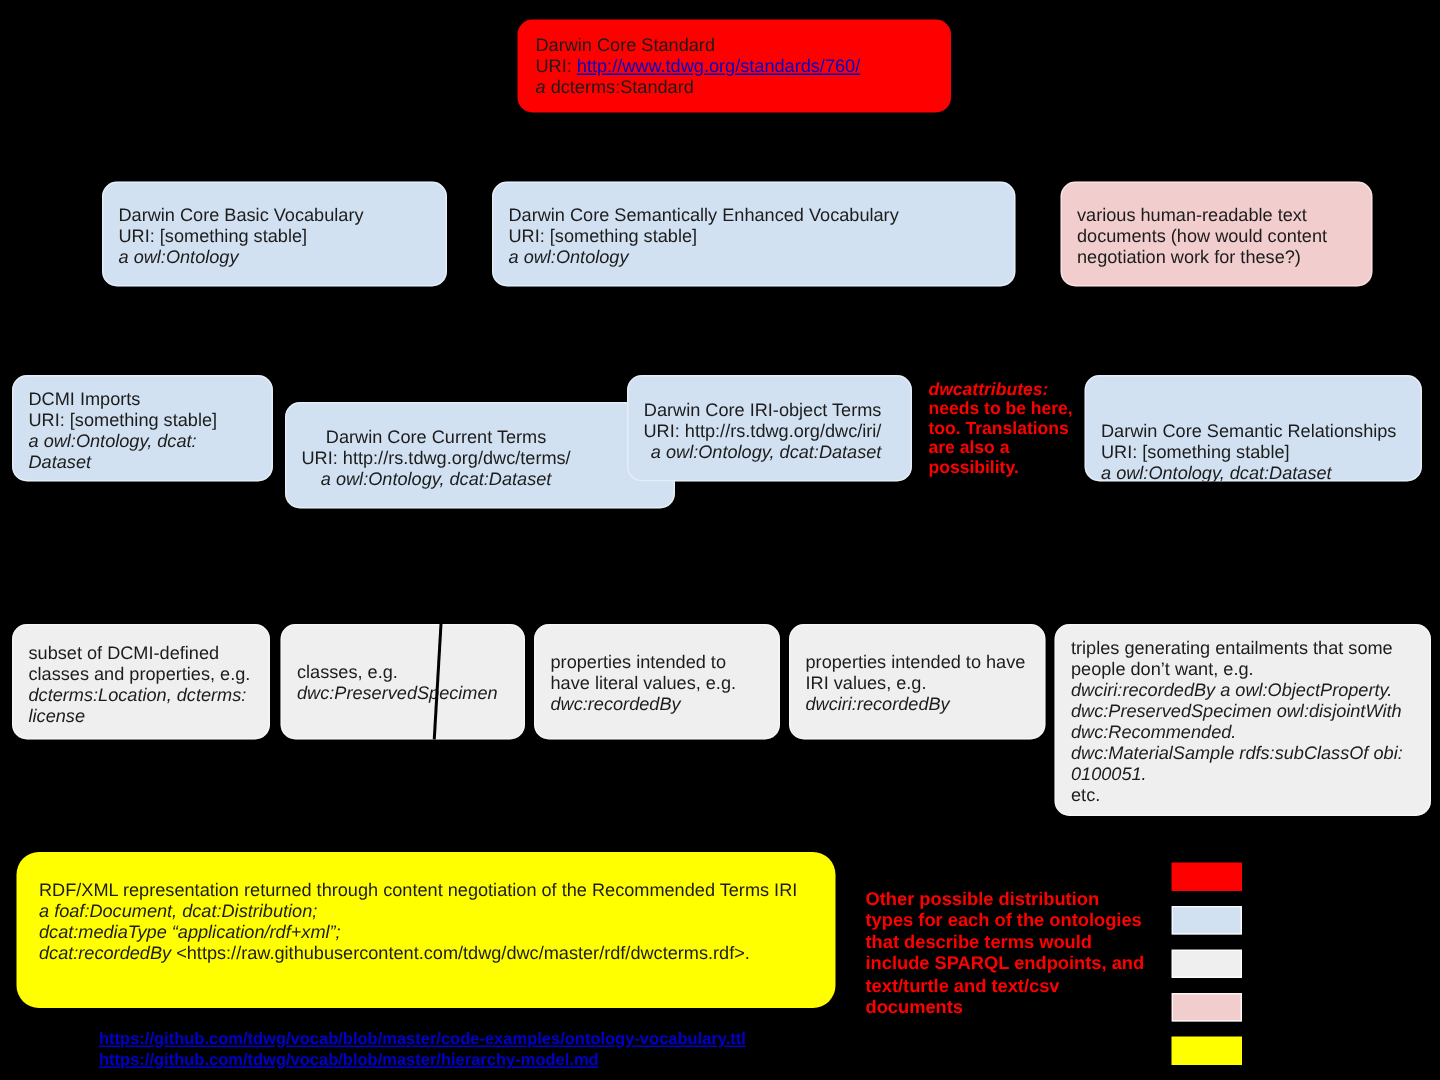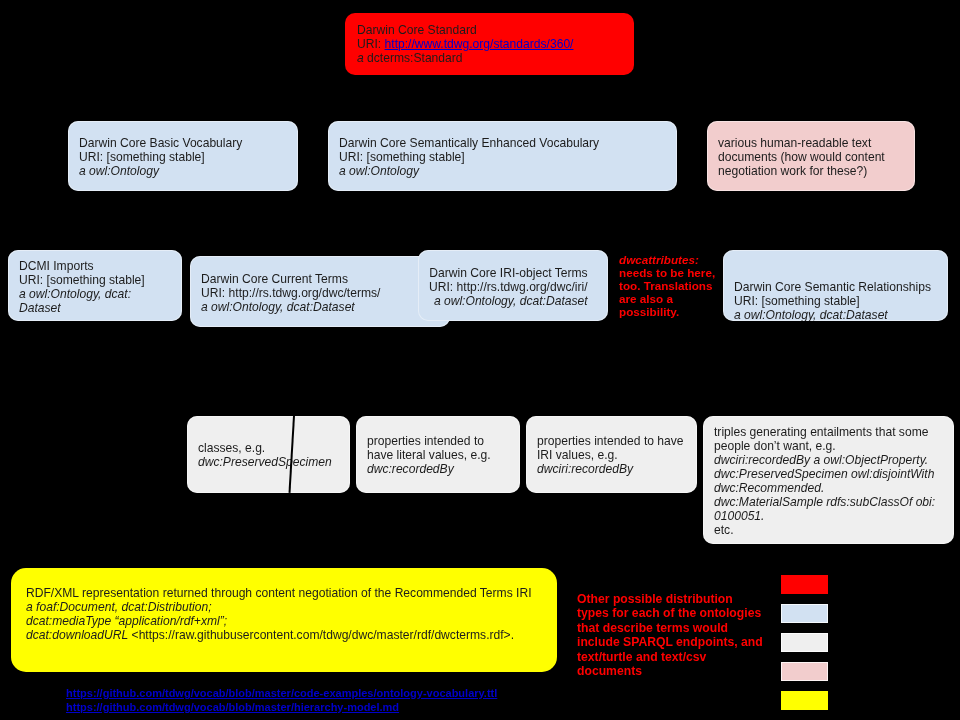--- a/index.html
+++ b/index.html
@@ -48,21 +48,21 @@
       <path d="M299 320 L299 380 L268 416"></path>
       <path d="M299 320 L299 380 L437 416"></path>
       <path d="M512 320 L512 380 L611 416"></path>
       <path d="M835 320 L835 380 L828 416"></path>
     </g>
   </svg>
 
   <div class="node" style="left:345px;top:13px;width:289px;height:62px;background:#ff0000;">
     <div class="txt" style="top:10px;left:12px;">
       <div>Darwin Core Standard</div>
-      <div><span>URI: </span><a class="lnk">http://www.tdwg.org/standards/360/</a></div>
+      <div><span>URI: </span><a class="lnk">http://www.tdwg.org/standards/760/</a></div>
       <div><span class="it">a </span><span>dcterms:Standard</span></div>
     </div>
   </div>
 
   <div class="node hl" style="left:68px;top:121px;width:230px;height:70px;background:#d2e1f2;">
     <div class="txt">
       <div>Darwin Core Basic Vocabulary</div>
       <div>URI: [something stable]</div>
       <div class="it">a owl:Ontology</div>
     </div>
@@ -86,21 +86,21 @@
 
   <div class="node hl" style="left:8px;top:250px;width:174px;height:71px;background:#d2e1f2;">
     <div class="txt" style="top:9px;">
       <div>DCMI Imports</div>
       <div>URI: [something stable]</div>
       <div class="it">a owl:Ontology, dcat:</div>
       <div class="it">Dataset</div>
     </div>
   </div>
 
-  <div class="node hl" style="left:190px;top:256px;width:260px;height:71px;background:#d2e1f2;">
+  <div class="node hl" style="left:190px;top:268px;width:260px;height:71px;background:#d2e1f2;text-align:center;">
     <div class="txt" style="top:16px;">
       <div>Darwin Core Current Terms</div>
       <div>URI: http://rs.tdwg.org/dwc/terms/</div>
       <div class="it">a owl:Ontology, dcat:Dataset</div>
     </div>
   </div>
 
   <div class="node hl" style="left:418px;top:250px;width:190px;height:71px;background:#d2e1f2;">
     <div class="txt" style="top:16px;text-align:right;">
       <div>Darwin Core IRI-object Terms</div>
@@ -118,20 +118,28 @@
   </div>
 
   <div class="node hl" style="left:723px;top:250px;width:225px;height:71px;background:#d2e1f2;">
     <div class="txt" style="top:30px;">
       <div>Darwin Core Semantic Relationships</div>
       <div>URI: [something stable]</div>
       <div class="it">a owl:Ontology, dcat:Dataset</div>
     </div>
   </div>
 
+  <div class="node hl" style="left:8px;top:416px;width:172px;height:77px;background:#efefef;">
+    <div class="txt" style="top:12px;">
+      <div>subset of DCMI-defined</div>
+      <div>classes and properties, e.g.</div>
+      <div class="it">dcterms:Location, dcterms:</div>
+      <div class="it">license</div>
+    </div>
+  </div>
 
   <div class="node hl" style="left:187px;top:416px;width:163px;height:77px;background:#efefef;">
     <div class="txt" style="top:25px;">
       <div>classes, e.g.</div>
       <div class="it">dwc:PreservedSpecimen</div>
     </div>
   </div>
   <div class="divline" style="left:293.3px;top:416px;width:1.6px;height:77px;transform:rotate(3.35deg);transform-origin:top center;"></div>
 
   <div class="node hl" style="left:356px;top:416px;width:164px;height:77px;background:#efefef;">
@@ -161,21 +169,21 @@
       <div class="it">0100051.</div>
       <div>etc.</div>
     </div>
   </div>
 
   <div class="node" style="left:11px;top:568px;width:546px;height:104px;background:#ffff00;border-radius:15px;">
     <div class="txt" style="top:18px;left:15px;">
       <div>RDF/XML representation returned through content negotiation of the Recommended Terms IRI</div>
       <div class="it">a foaf:Document, dcat:Distribution;</div>
       <div class="it">dcat:mediaType “application/rdf+xml”;</div>
-      <div><span class="it">dcat:downloadURL</span><span> &lt;https://raw.githubusercontent.com/tdwg/dwc/master/rdf/dwcterms.rdf&gt;.</span></div>
+      <div><span class="it">dcat:recordedBy</span><span> &lt;https://raw.githubusercontent.com/tdwg/dwc/master/rdf/dwcterms.rdf&gt;.</span></div>
     </div>
   </div>
 
   <div class="note big" style="left:577px;top:592px;">
     <div>Other possible distribution</div>
     <div>types for each of the ontologies</div>
     <div>that describe terms would</div>
     <div>include SPARQL endpoints, and</div>
     <div>text/turtle and text/csv</div>
     <div>documents</div>

